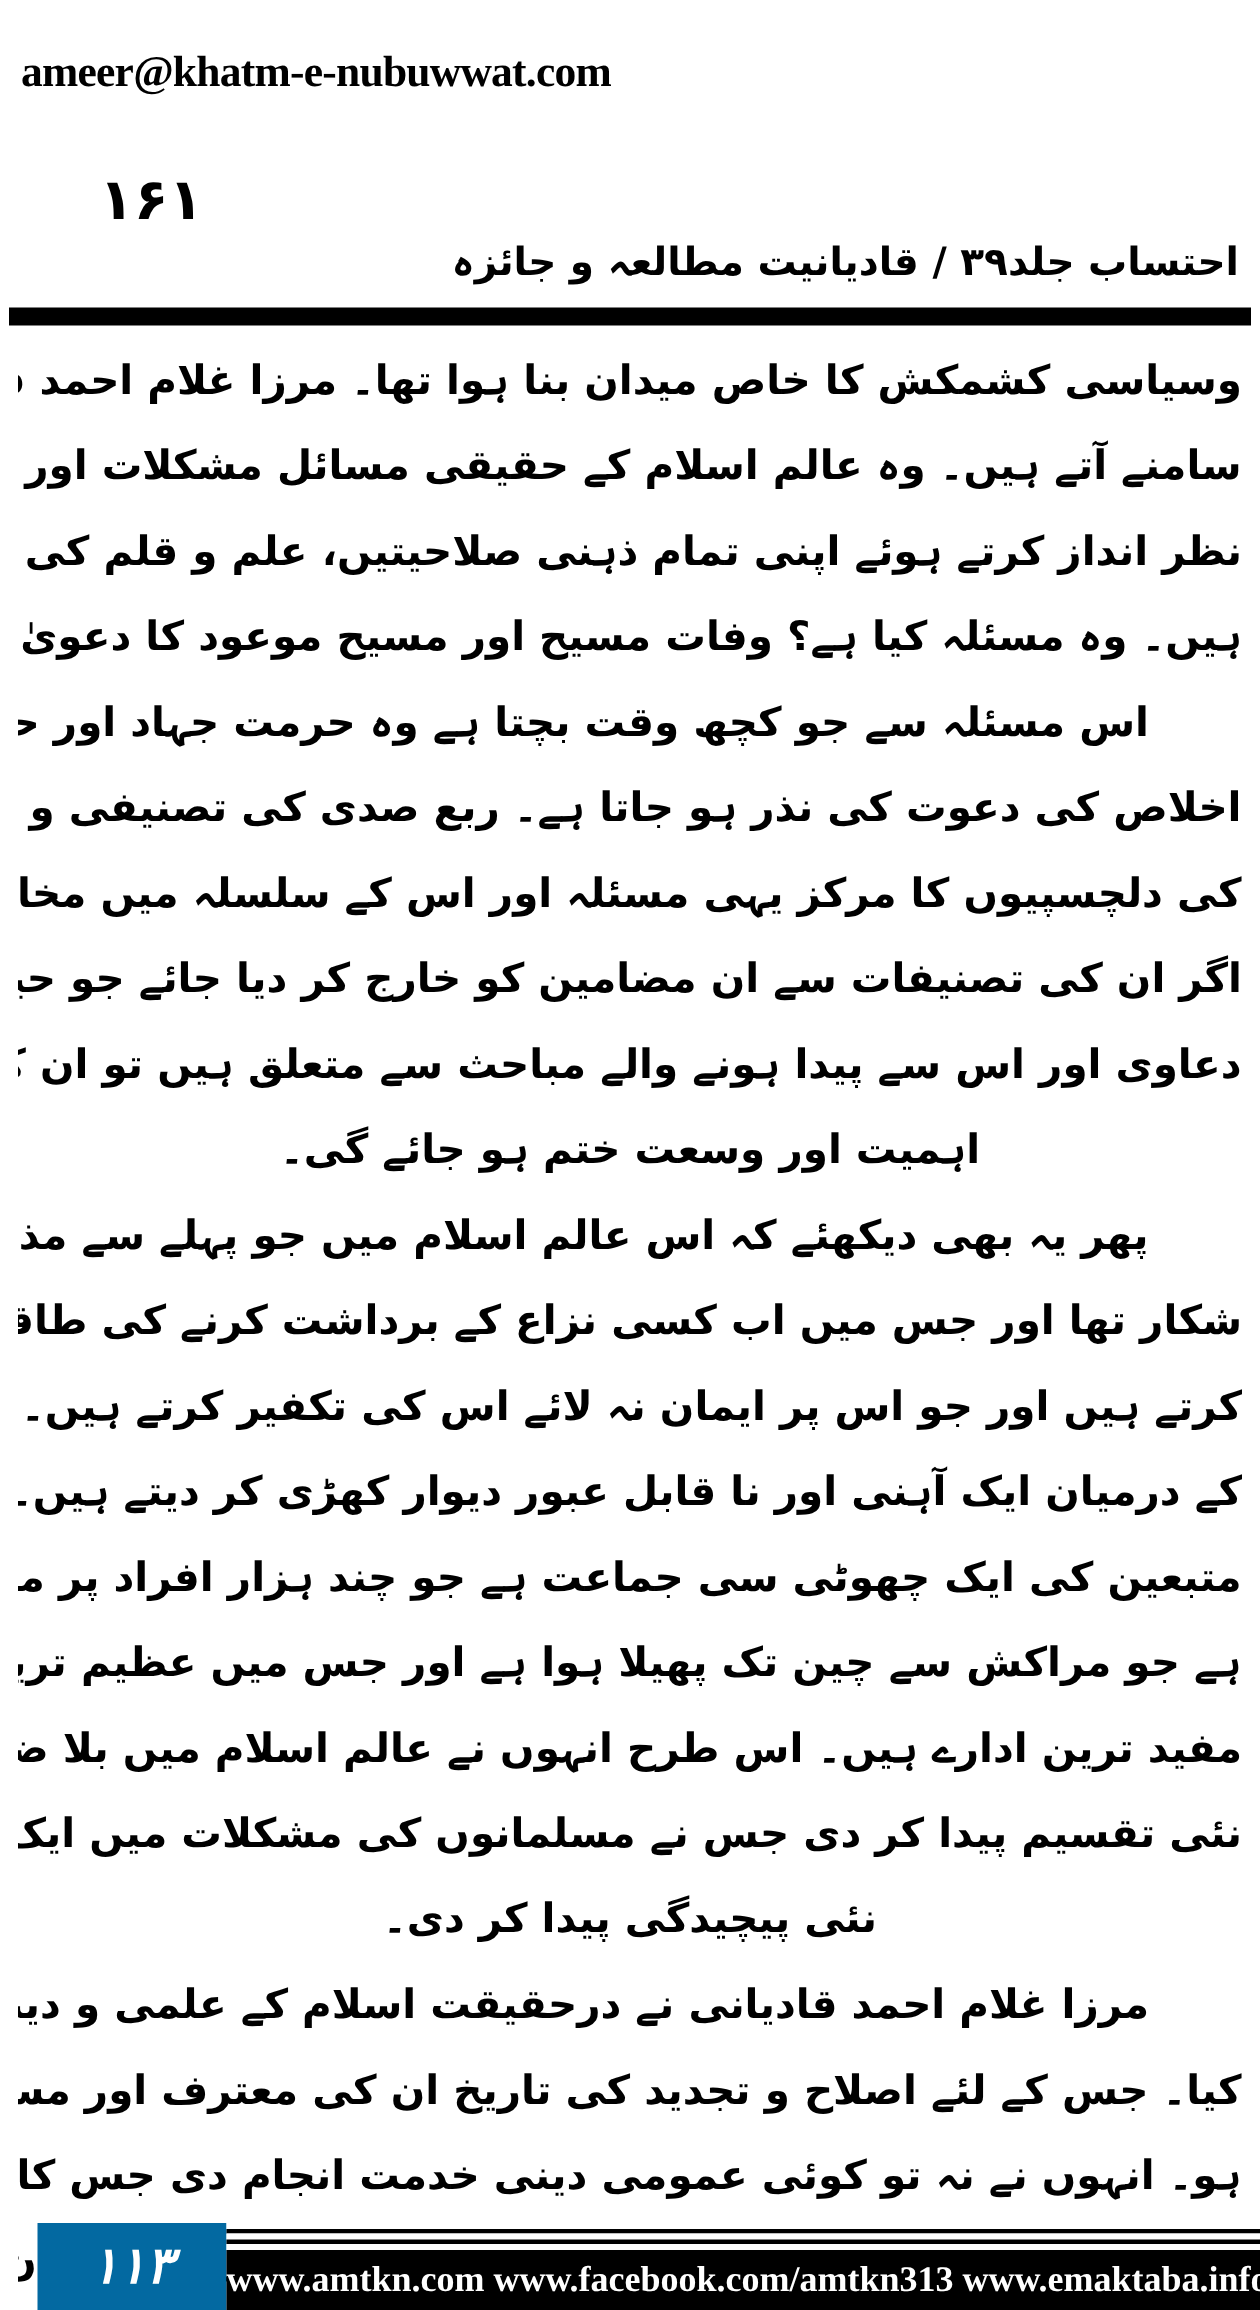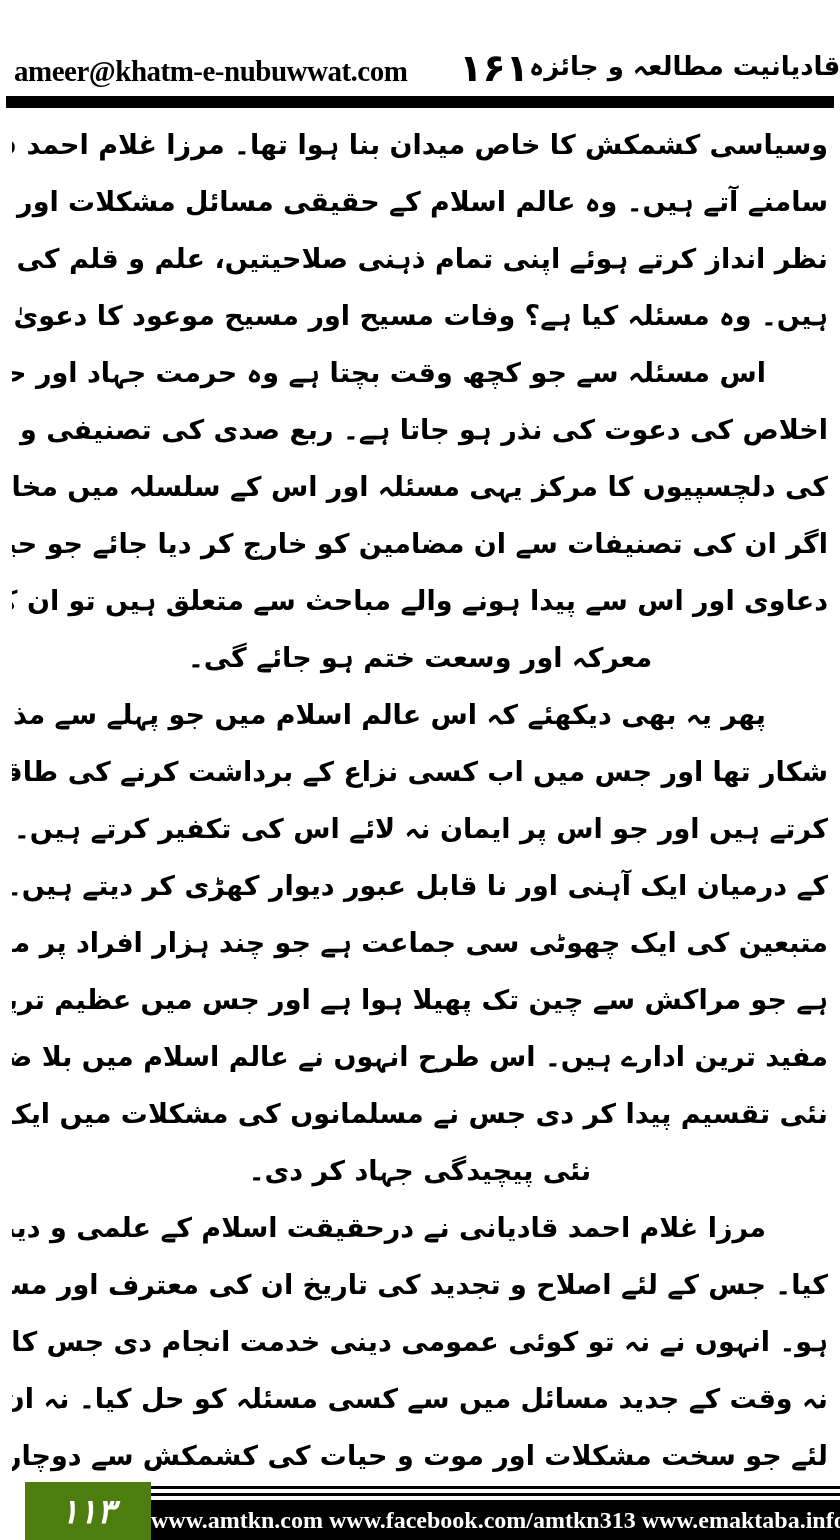--- a/index.html
+++ b/index.html
@@ -6,22 +6,23 @@
   html, body { margin: 0; padding: 0; }
   body {
     width: 840px; height: 1540px;
     background: #ffffff; color: #000000;
     font-family: "DejaVu Sans", sans-serif;
     position: relative; overflow: hidden;
   }
 
   
   .header {
-    display: flex; align-items: flex-end;
-    padding: 0 14px 0 14px;
+    display: flex; align-items: flex-start;
+    padding: 32px 14px 0 14px;
+    flex-direction: column;
   }
   .email {
     font-family: "Liberation Serif", serif;
     font-weight: bold; font-size: 29px; letter-spacing: -0.5px;
     white-space: nowrap;
   }
   .pageno-top {
     font-weight: bold; font-size: 38px; line-height: 40px;
     margin-left: 52px; white-space: nowrap; margin-top: 48px;
   }
@@ -49,21 +50,21 @@
   .line.indent { padding-right: 62px; }
   .line.center { text-align: center; text-align-last: center; }
 
   
   .footer {
     position: absolute; left: 0; right: 0; bottom: 0;
     height: 58px; display: flex; align-items: stretch;
   }
   .page-box {
     width: 126px; margin-left: 25px;
-    background: #4d7c0f; color: #fff;
+    background: #0369a1; color: #fff;
     display: flex; align-items: center; justify-content: center;
     font-weight: bold; font-style: italic; font-size: 34px;
     flex: 0 0 auto;
   }
   .footer-right { flex: 1; display: flex; flex-direction: column; }
   .thin-rule { height: 3px; background: #000; }
   .gap { height: 4px; background: #fff; }
   .links-bar {
     flex: 1; background: #000; color: #fff;
     display: flex; align-items: center; justify-content: center;
@@ -84,30 +85,30 @@
 <div class="page-body">
   <div class="line">وسیاسی کشمکش کا خاص میدان بنا ہوا تھا۔ مرزا غلام احمد قادیانی اپنی دعوت اور تحریک کے ساتھ</div>
   <div class="line">سامنے آتے ہیں۔ وہ عالم اسلام کے حقیقی مسائل مشکلات اور وقت کے اصلاحی تقاضوں کو</div>
   <div class="line">نظر انداز کرتے ہوئے اپنی تمام ذہنی صلاحیتیں، علم و قلم کی طاقت ایک ہی مسئلہ پر مرکوز کر دیتے</div>
   <div class="line center">ہیں۔ وہ مسئلہ کیا ہے؟ وفات مسیح اور مسیح موعود کا دعویٰ۔</div>
   <div class="line indent">اس مسئلہ سے جو کچھ وقت بچتا ہے وہ حرمت جہاد اور حکومت وقت کی وفاداری اور</div>
   <div class="line">اخلاص کی دعوت کی نذر ہو جاتا ہے۔ ربع صدی کی تصنیفی و علمی زندگی اور جدوجہد کا موضوع اور ان</div>
   <div class="line">کی دلچسپیوں کا مرکز یہی مسئلہ اور اس کے سلسلہ میں مخالفین سے نبرد آزمائی اور معرکہ آرائی ہے۔</div>
   <div class="line">اگر ان کی تصنیفات سے ان مضامین کو خارج کر دیا جائے جو حیات مسیح و نزول مسیح اور ان کے</div>
   <div class="line">دعاوی اور اس سے پیدا ہونے والے مباحث سے متعلق ہیں تو ان کے تصنیفی کارنامہ کی ساری</div>
-  <div class="line center">معرکہ اور وسعت ختم ہو جائے گی۔</div>
+  <div class="line center">اہمیت اور وسعت ختم ہو جائے گی۔</div>
   <div class="line indent">پھر یہ بھی دیکھئے کہ اس عالم اسلام میں جو پہلے سے مذہبی اختلافات اور دینی نزاعات کا</div>
   <div class="line">شکار تھا اور جس میں اب کسی نزاع کے برداشت کرنے کی طاقت نہ تھی۔ وہ نئی نبوت کا علم بلند</div>
   <div class="line">کرتے ہیں اور جو اس پر ایمان نہ لائے اس کی تکفیر کرتے ہیں۔ اس طرح وہ اپنے اور مسلمانوں</div>
   <div class="line">کے درمیان ایک آہنی اور نا قابل عبور دیوار کھڑی کر دیتے ہیں۔ جس کے ایک جانب ان کے</div>
   <div class="line">متبعین کی ایک چھوٹی سی جماعت ہے جو چند ہزار افراد پر مشتمل ہے۔ دوسری طرف پورا عالم اسلام</div>
   <div class="line">ہے جو مراکش سے چین تک پھیلا ہوا ہے اور جس میں عظیم ترین افراد، صالح ترین جماعتیں اور</div>
   <div class="line">مفید ترین ادارے ہیں۔ اس طرح انہوں نے عالم اسلام میں بلا ضرورت ایسا انتشار اور ایک ایسی</div>
   <div class="line">نئی تقسیم پیدا کر دی جس نے مسلمانوں کی مشکلات میں ایک نیا اضافہ اور عصر حاضر کے مسائل میں</div>
-  <div class="line center">نئی پیچیدگی جہاد کر دی۔</div>
+  <div class="line center">نئی پیچیدگی پیدا کر دی۔</div>
   <div class="line indent">مرزا غلام احمد قادیانی نے درحقیقت اسلام کے علمی و دینی ذخیرہ میں کوئی ایسا اضافہ نہیں</div>
   <div class="line">کیا۔ جس کے لئے اصلاح و تجدید کی تاریخ ان کی معترف اور مسلمانوں کی نسل جدید ان کی شکر گزار</div>
   <div class="line">ہو۔ انہوں نے نہ تو کوئی عمومی دینی خدمت انجام دی جس کا نفع دنیا کے سارے مسلمانوں کو پہنچے۔</div>
   <div class="line">نہ وقت کے جدید مسائل میں سے کسی مسئلہ کو حل کیا۔ نہ ان کی تحریک موجودہ انسانی تہذیب کے</div>
   <div class="line">لئے جو سخت مشکلات اور موت و حیات کی کشمکش سے دوچار ہے۔ کوئی پیغام رکھتی ہے۔ نہ اس نے</div>
 </div>
 
 <div class="footer">
   <div class="page-box">۱۱۳</div>
   <div class="footer-right">

